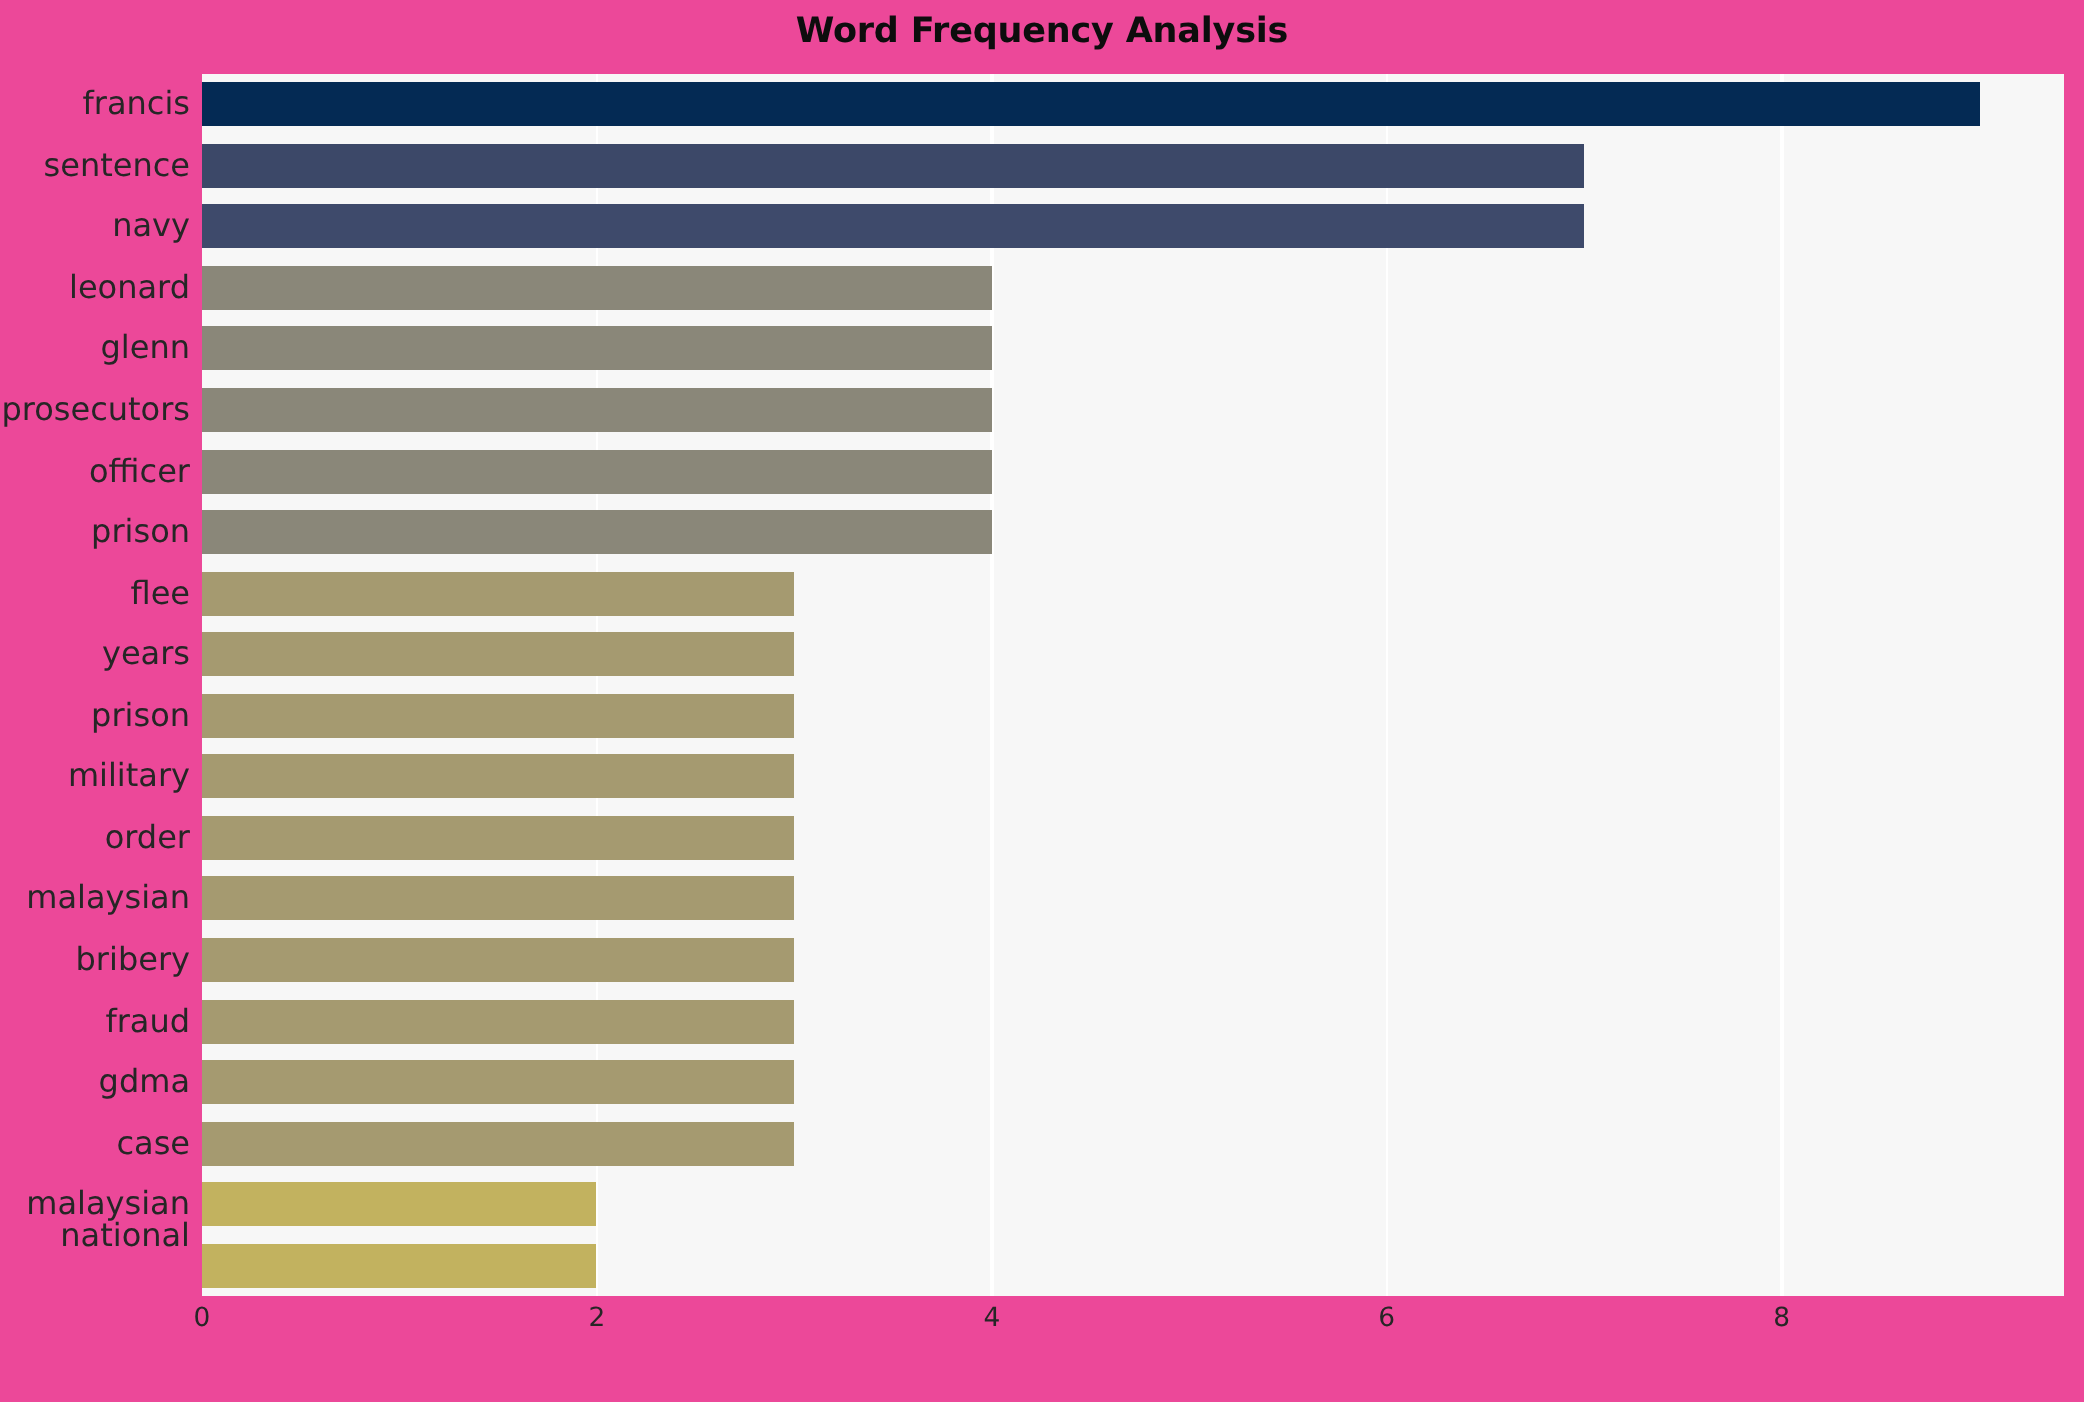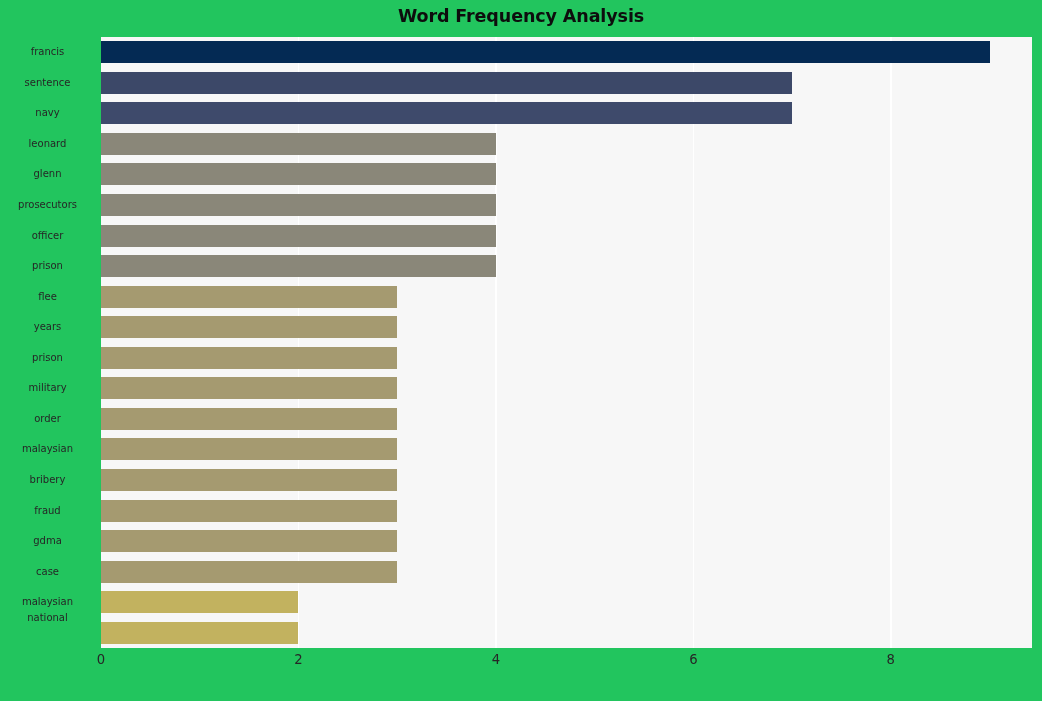--- a/index.html
+++ b/index.html
@@ -10,21 +10,21 @@
   body {
     width: 1042px;
     height: 701px;
     font-family: "DejaVu Sans", "Liberation Sans", sans-serif;
     overflow: hidden;
   }
   #figure {
     position: relative;
     width: 1042px;
     height: 701px;
-    background: #22c55e;
+    background: #ec4899;
   }
   #chart-title {
     position: absolute;
     left: 0;
     top: 6px;
     width: 1042px;
     text-align: center;
     font-size: 17.5px;
     font-weight: bold;
     color: #0d0d0d;
@@ -63,22 +63,22 @@
     position: absolute;
     left: 0;
     top: 37px;
     width: 95px;
     height: 611px;
   }
   .ylabel {
     position: absolute;
     right: 0;
     width: 95px;
-    text-align: center;
-    font-size: 10px;
+    text-align: right;
+    font-size: 16px;
     color: #262626;
     line-height: 22px;
     height: 22px;
   }
   
   #xlabels {
     position: absolute;
     left: 0;
     top: 652px;
     width: 1042px;

